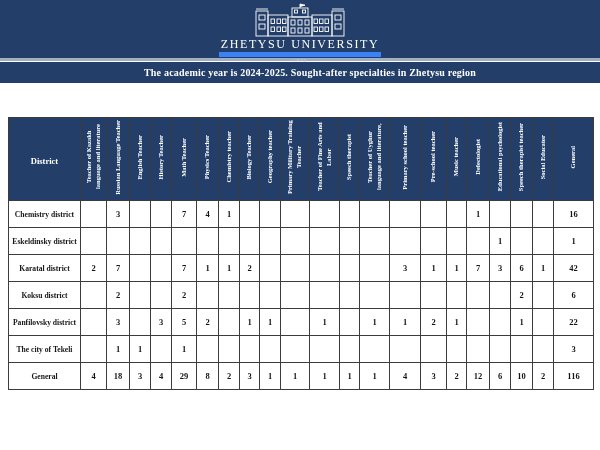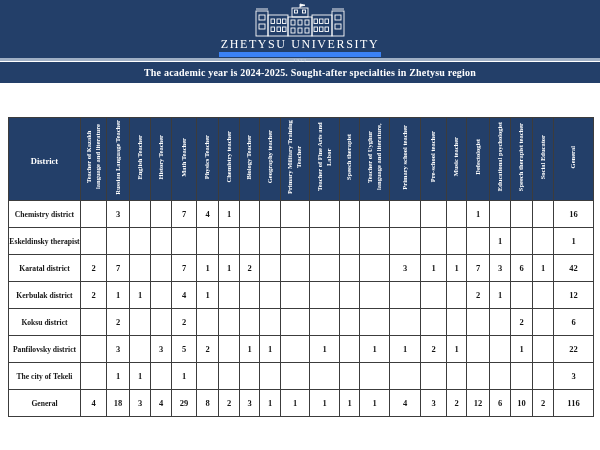--- a/index.html
+++ b/index.html
@@ -154,21 +154,21 @@
             <td></td>
             <td></td>
             <td></td>
             <td>1</td>
             <td></td>
             <td></td>
             <td></td>
             <td>16</td>
           </tr>
           <tr>
-            <td class="district">Eskeldinsky therapist</td>
+            <td class="district">Eskeldinsky district</td>
             <td></td>
             <td></td>
             <td></td>
             <td></td>
             <td></td>
             <td></td>
             <td></td>
             <td></td>
             <td></td>
             <td></td>
@@ -200,44 +200,20 @@
             <td></td>
             <td></td>
             <td>3</td>
             <td>1</td>
             <td>1</td>
             <td>7</td>
             <td>3</td>
             <td>6</td>
             <td>1</td>
             <td>42</td>
-          </tr>
-          <tr>
-            <td class="district">Kerbulak district</td>
-            <td>2</td>
-            <td>1</td>
-            <td>1</td>
-            <td></td>
-            <td>4</td>
-            <td>1</td>
-            <td></td>
-            <td></td>
-            <td></td>
-            <td></td>
-            <td></td>
-            <td></td>
-            <td></td>
-            <td></td>
-            <td></td>
-            <td></td>
-            <td>2</td>
-            <td>1</td>
-            <td></td>
-            <td></td>
-            <td>12</td>
           </tr>
           <tr>
             <td class="district">Koksu district</td>
             <td></td>
             <td>2</td>
             <td></td>
             <td></td>
             <td>2</td>
             <td></td>
             <td></td>

